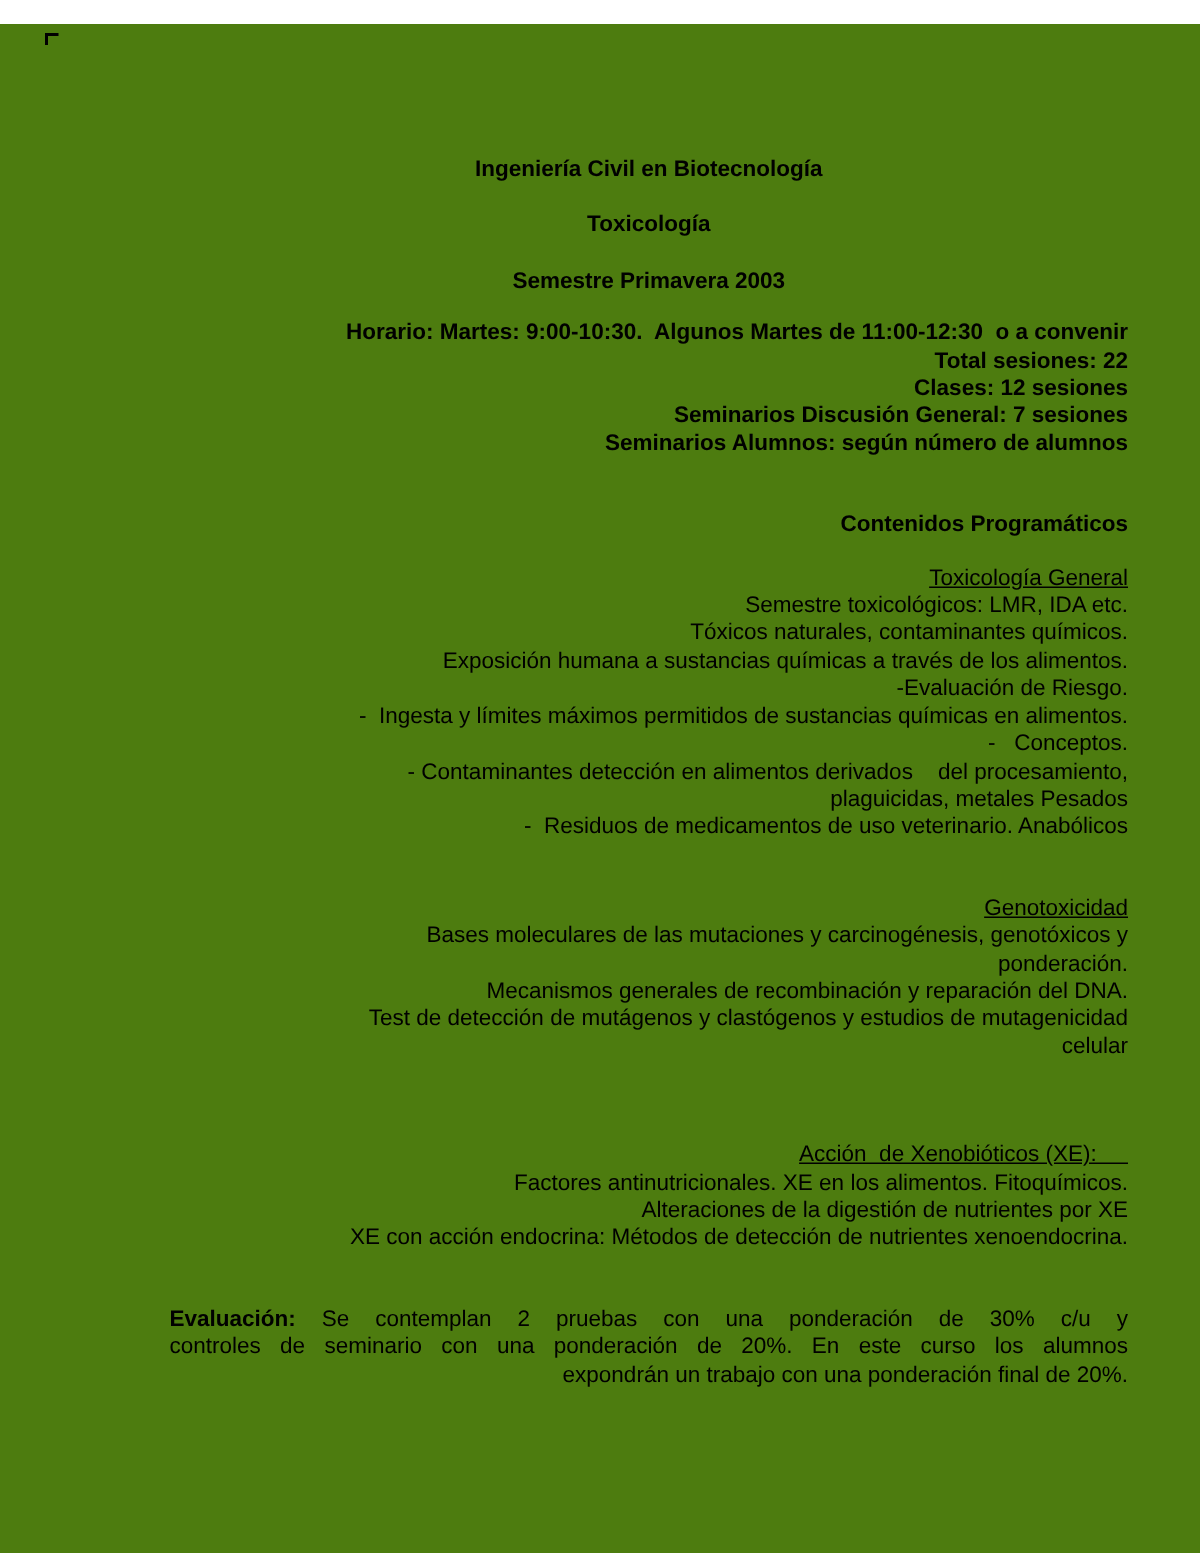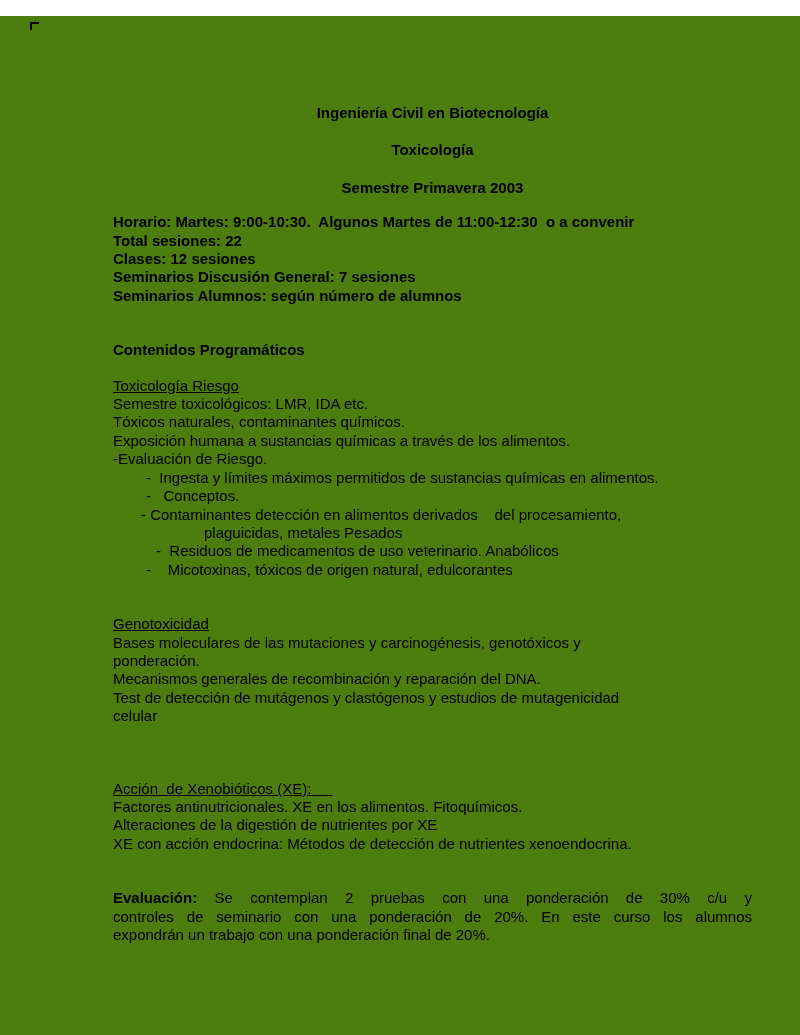--- a/index.html
+++ b/index.html
@@ -10,21 +10,21 @@
     height:1035px;
     margin:16px auto;
     background:#4d7c0f;
     color:#000000;
     font-family:"Liberation Sans", sans-serif;
     font-size:15px;
     line-height:18.4px;
     padding:88px 48px 0 113px;
     overflow:hidden;
   }
-  .line { white-space:pre; }
+  .line { white-space:pre;text-align:right; }
   .b { font-weight:bold; }
   .center { text-align:center; font-weight:bold; }
   .u { text-decoration:underline; }
   .just { white-space:normal; text-align:justify; text-align-last:justify; }
   .mt-16 { margin-top:16px; }
   .mt-17 { margin-top:17px; }
   .mt-19 { margin-top:19px; }
   .mt-36 { margin-top:36px; }
   .mt-54 { margin-top:54px; }
   .ind-a { margin-left:33px; }
@@ -55,31 +55,30 @@
     <div class="line b">Horario: Martes: 9:00-10:30.  Algunos Martes de 11:00-12:30  o a convenir</div>
     <div class="line b">Total sesiones: 22</div>
     <div class="line b">Clases: 12 sesiones</div>
     <div class="line b">Seminarios Discusión General: 7 sesiones</div>
     <div class="line b">Seminarios Alumnos: según número de alumnos</div>
   </div>
 
   <div class="line b mt-36">Contenidos Programáticos</div>
 
   <div class="mt-17">
-    <div class="line u">Toxicología Riesgo</div>
+    <div class="line u">Toxicología General</div>
     <div class="line">Semestre toxicológicos: LMR, IDA etc.</div>
     <div class="line">Tóxicos naturales, contaminantes químicos.</div>
     <div class="line">Exposición humana a sustancias químicas a través de los alimentos.</div>
     <div class="line">-Evaluación de Riesgo.</div>
     <div class="line ind-a">-  Ingesta y límites máximos permitidos de sustancias químicas en alimentos.</div>
     <div class="line ind-a">-   Conceptos.</div>
     <div class="line ind-b">- Contaminantes detección en alimentos derivados    del procesamiento,</div>
     <div class="line ind-c">plaguicidas, metales Pesados</div>
     <div class="line ind-d">-  Residuos de medicamentos de uso veterinario. Anabólicos</div>
-    <div class="line ind-a">-    Micotoxinas, tóxicos de origen natural, edulcorantes</div>
   </div>
 
   <div class="mt-36">
     <div class="line u">Genotoxicidad</div>
     <div class="line">Bases moleculares de las mutaciones y carcinogénesis, genotóxicos y</div>
     <div class="line">ponderación.</div>
     <div class="line">Mecanismos generales de recombinación y reparación del DNA.</div>
     <div class="line">Test de detección de mutágenos y clastógenos y estudios de mutagenicidad</div>
     <div class="line">celular</div>
   </div>

